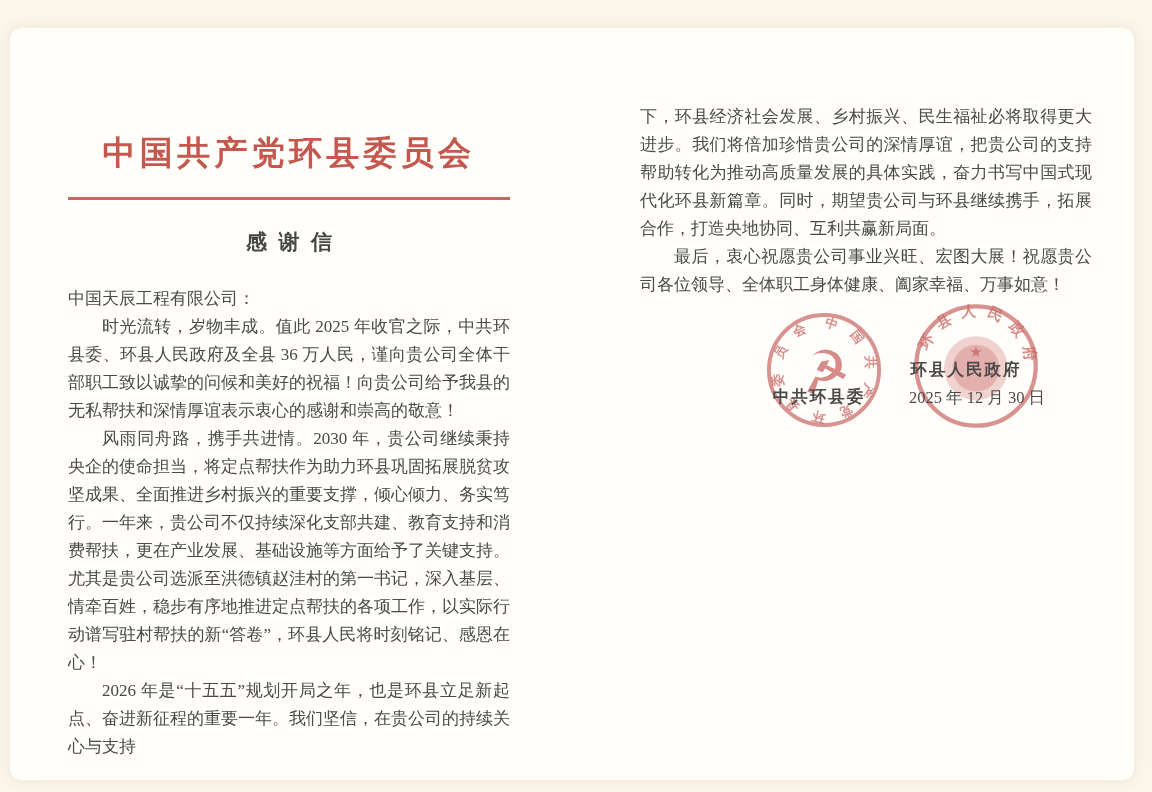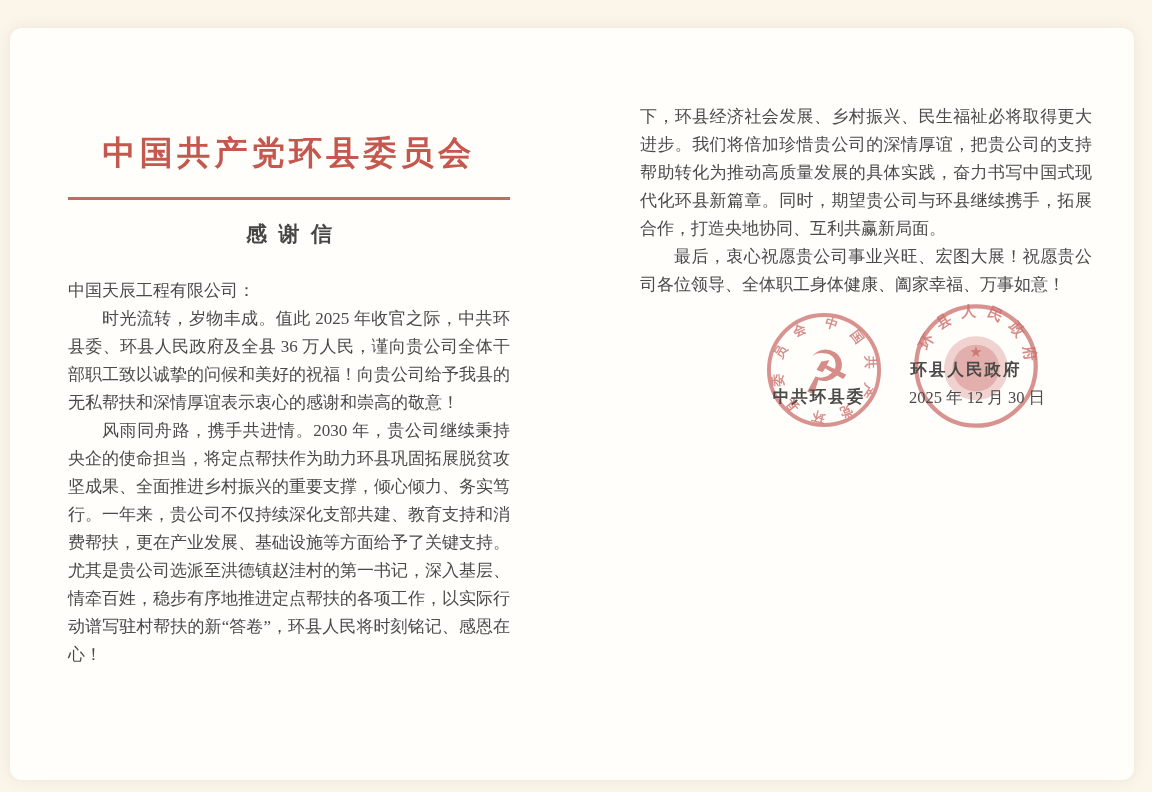--- a/index.html
+++ b/index.html
@@ -19,21 +19,21 @@
   }
   .letterhead{
     margin-top:102px;text-align:center;
     font-size:33px;line-height:46px;font-weight:bold;
     color:#c4584e;letter-spacing:.13em;white-space:nowrap;
   }
   .letterhead-rule{
     margin-top:21px;height:3px;background:#c46a61;border:none;width:100%;
   }
   .letter-title{
-    margin-top:19px;text-align:center;
+    margin-top:27px;text-align:center;
     font-size:21px;line-height:30px;font-weight:bold;
     color:#464644;letter-spacing:.55em;text-indent:.55em;
   }
   .body-text{
     margin-top:28px;
     font-size:17px;line-height:28px;color:#4a4a48;
     text-align:justify;
   }
   .body-text p{margin:0;}
   .indent{text-indent:2em;}
@@ -64,20 +64,21 @@
 <div class="sheet">
 
   <div class="left-page">
     <div class="letterhead">中国共产党环县委员会</div>
     <div class="letterhead-rule"></div>
     <div class="letter-title">感谢信</div>
     <div class="body-text">
       <p>中国天辰工程有限公司：</p>
       <p class="indent">时光流转，岁物丰成。值此 2025 年收官之际，中共环县委、环县人民政府及全县 36 万人民，谨向贵公司全体干部职工致以诚挚的问候和美好的祝福！向贵公司给予我县的无私帮扶和深情厚谊表示衷心的感谢和崇高的敬意！</p>
       <p class="indent">风雨同舟路，携手共进情。2030 年，贵公司继续秉持央企的使命担当，将定点帮扶作为助力环县巩固拓展脱贫攻坚成果、全面推进乡村振兴的重要支撑，倾心倾力、务实笃行。一年来，贵公司不仅持续深化支部共建、教育支持和消费帮扶，更在产业发展、基础设施等方面给予了关键支持。尤其是贵公司选派至洪德镇赵洼村的第一书记，深入基层、情牵百姓，稳步有序地推进定点帮扶的各项工作，以实际行动谱写驻村帮扶的新“答卷”，环县人民将时刻铭记、感恩在心！</p>
+      <p class="indent">2026 年是“十五五”规划开局之年，也是环县立足新起点、奋进新征程的重要一年。我们坚信，在贵公司的持续关心与支持</p>
     </div>
   </div>
 
   <div class="right-page">
     <div class="body-text">
       <p>下，环县经济社会发展、乡村振兴、民生福祉必将取得更大进步。我们将倍加珍惜贵公司的深情厚谊，把贵公司的支持帮助转化为推动高质量发展的具体实践，奋力书写中国式现代化环县新篇章。同时，期望贵公司与环县继续携手，拓展合作，打造央地协同、互利共赢新局面。</p>
       <p class="indent">最后，衷心祝愿贵公司事业兴旺、宏图大展！祝愿贵公司各位领导、全体职工身体健康、阖家幸福、万事如意！</p>
     </div>
 
     <svg class="seal seal-party" viewBox="0 0 120 120">

